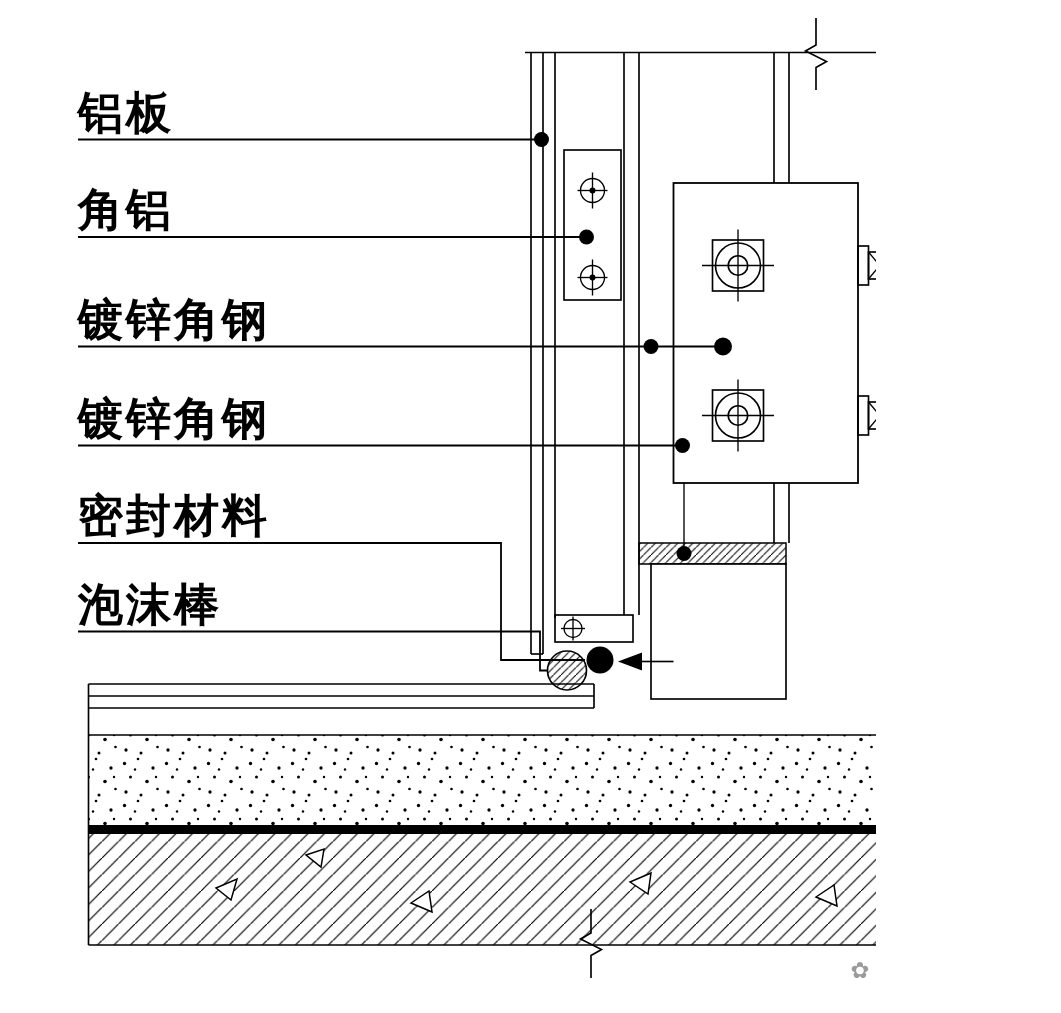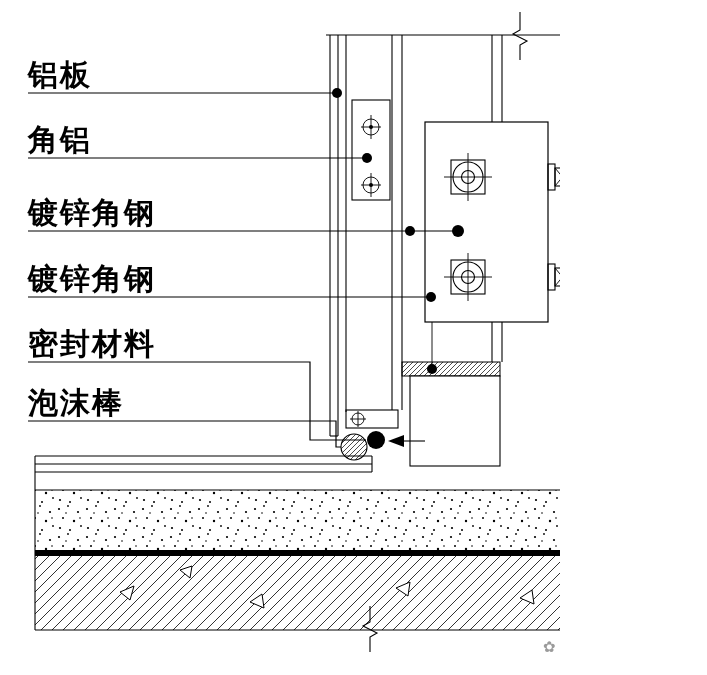--- a/index.html
+++ b/index.html
@@ -1,17 +1,17 @@
 <!DOCTYPE html>
 <html><head>
 <meta charset="utf-8">
 <style>
   html,body{margin:0;padding:0;background:#ffffff;}
   .page{position:relative;width:560px;height:675px;background:#fff;overflow:hidden;
-        font-family:"DejaVu Sans","Liberation Sans",sans-serif;}
+        font-family:"DejaVu Sans","Liberation Sans",sans-serif;padding-left:24px;}
   svg{display:block;}
   .ln{stroke:#000;stroke-width:1.1;fill:none;}
   .ln-thin{stroke:#000;stroke-width:0.9;fill:none;}
   .ln-leader{stroke:#000;stroke-width:1.2;fill:none;}
   .fill-black{fill:#000;stroke:none;}
   .tri{fill:#fff;stroke:#000;stroke-width:1;}
   .lbl{font-family:"DejaVu Sans","Liberation Sans",sans-serif;font-weight:bold;
        font-size:30px;letter-spacing:2px;fill:#000;}
   .wm{font-family:"DejaVu Sans","Liberation Sans",sans-serif;font-weight:bold;
       font-size:17px;letter-spacing:1px;}

